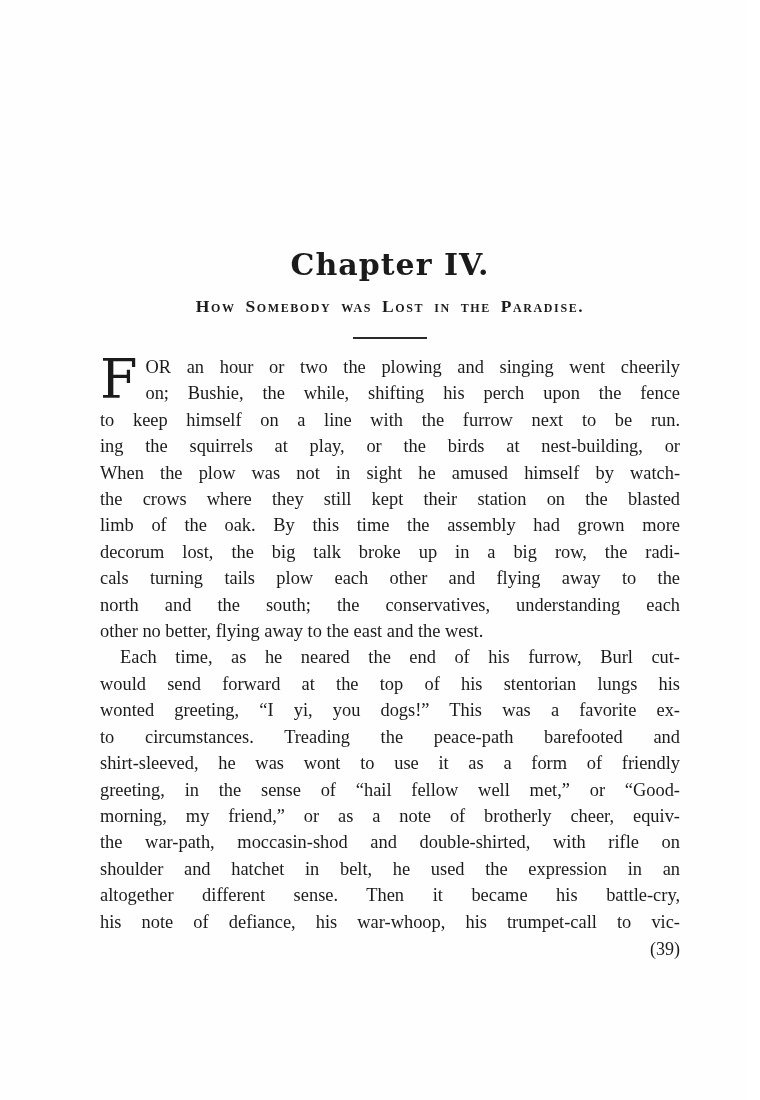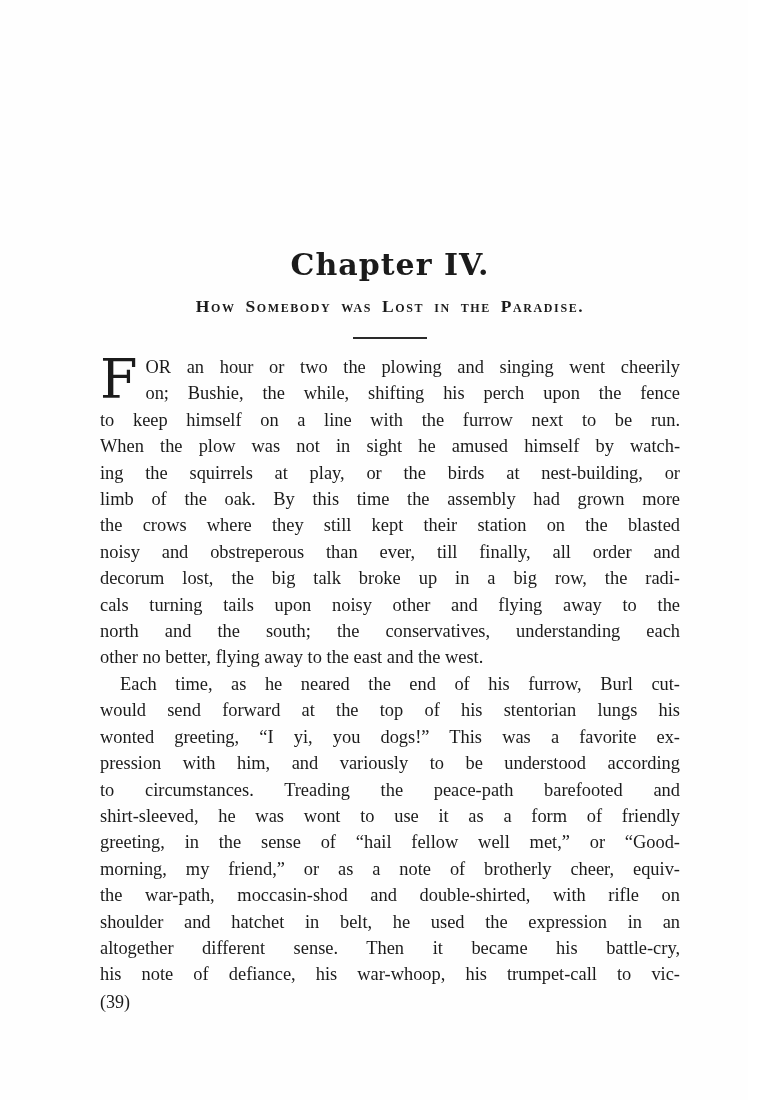--- a/index.html
+++ b/index.html
@@ -65,20 +65,21 @@
     float: left;
     font-family: "DejaVu Serif", serif;
     font-size: 54px;
     line-height: 50px;
     height: 50px;
     padding-right: 8px;
     margin-top: 1px;
     font-weight: 400;
   }
   .page-number {
+    text-align: right;
     font-size: 18px;
     line-height: 26px;
     margin-top: 1px;
   }
 </style>
 </head>
 <body>
 
 <div class="page">
 
@@ -88,36 +89,34 @@
 
   <div class="divider"></div>
 
   <div class="body-text">
 
     <div class="para">
       <span class="dropcap">F</span>
       <div class="line">OR an hour or two the plowing and singing went cheerily</div>
       <div class="line">on; Bushie, the while, shifting his perch upon the fence</div>
       <div class="line">to keep himself on a line with the furrow next to be run.</div>
+      <div class="line">ing the squirrels at play, or the birds at nest-building, or</div>
       <div class="line">When the plow was not in sight he amused himself by watch-</div>
-      <div class="line">ing the squirrels at play, or the birds at nest-building, or</div>
+      <div class="line">the crows where they still kept their station on the blasted</div>
       <div class="line">limb of the oak. By this time the assembly had grown more</div>
-      <div class="line">the crows where they still kept their station on the blasted</div>
-      <div class="line">noisy and obstreperous than ever, till finally, all order and</div>
       <div class="line">decorum lost, the big talk broke up in a big row, the radi-</div>
-      <div class="line">cals turning tails upon noisy other and flying away to the</div>
+      <div class="line">cals turning tails plow each other and flying away to the</div>
       <div class="line">north and the south; the conservatives, understanding each</div>
       <div class="line noj">other no better, flying away to the east and the west.</div>
     </div>
 
     <div class="para">
       <div class="line indent">Each time, as he neared the end of his furrow, Burl cut-</div>
       <div class="line">would send forward at the top of his stentorian lungs his</div>
       <div class="line">wonted greeting, “I yi, you dogs!” This was a favorite ex-</div>
-      <div class="line">pression with him, and variously to be understood according</div>
       <div class="line">to circumstances. Treading the peace-path barefooted and</div>
       <div class="line">shirt-sleeved, he was wont to use it as a form of friendly</div>
       <div class="line">greeting, in the sense of “hail fellow well met,” or “Good-</div>
       <div class="line">morning, my friend,” or as a note of brotherly cheer, equiv-</div>
       <div class="line">the war-path, moccasin-shod and double-shirted, with rifle on</div>
       <div class="line">shoulder and hatchet in belt, he used the expression in an</div>
       <div class="line">altogether different sense. Then it became his battle-cry,</div>
       <div class="line">his note of defiance, his war-whoop, his trumpet-call to vic-</div>
     </div>
 

